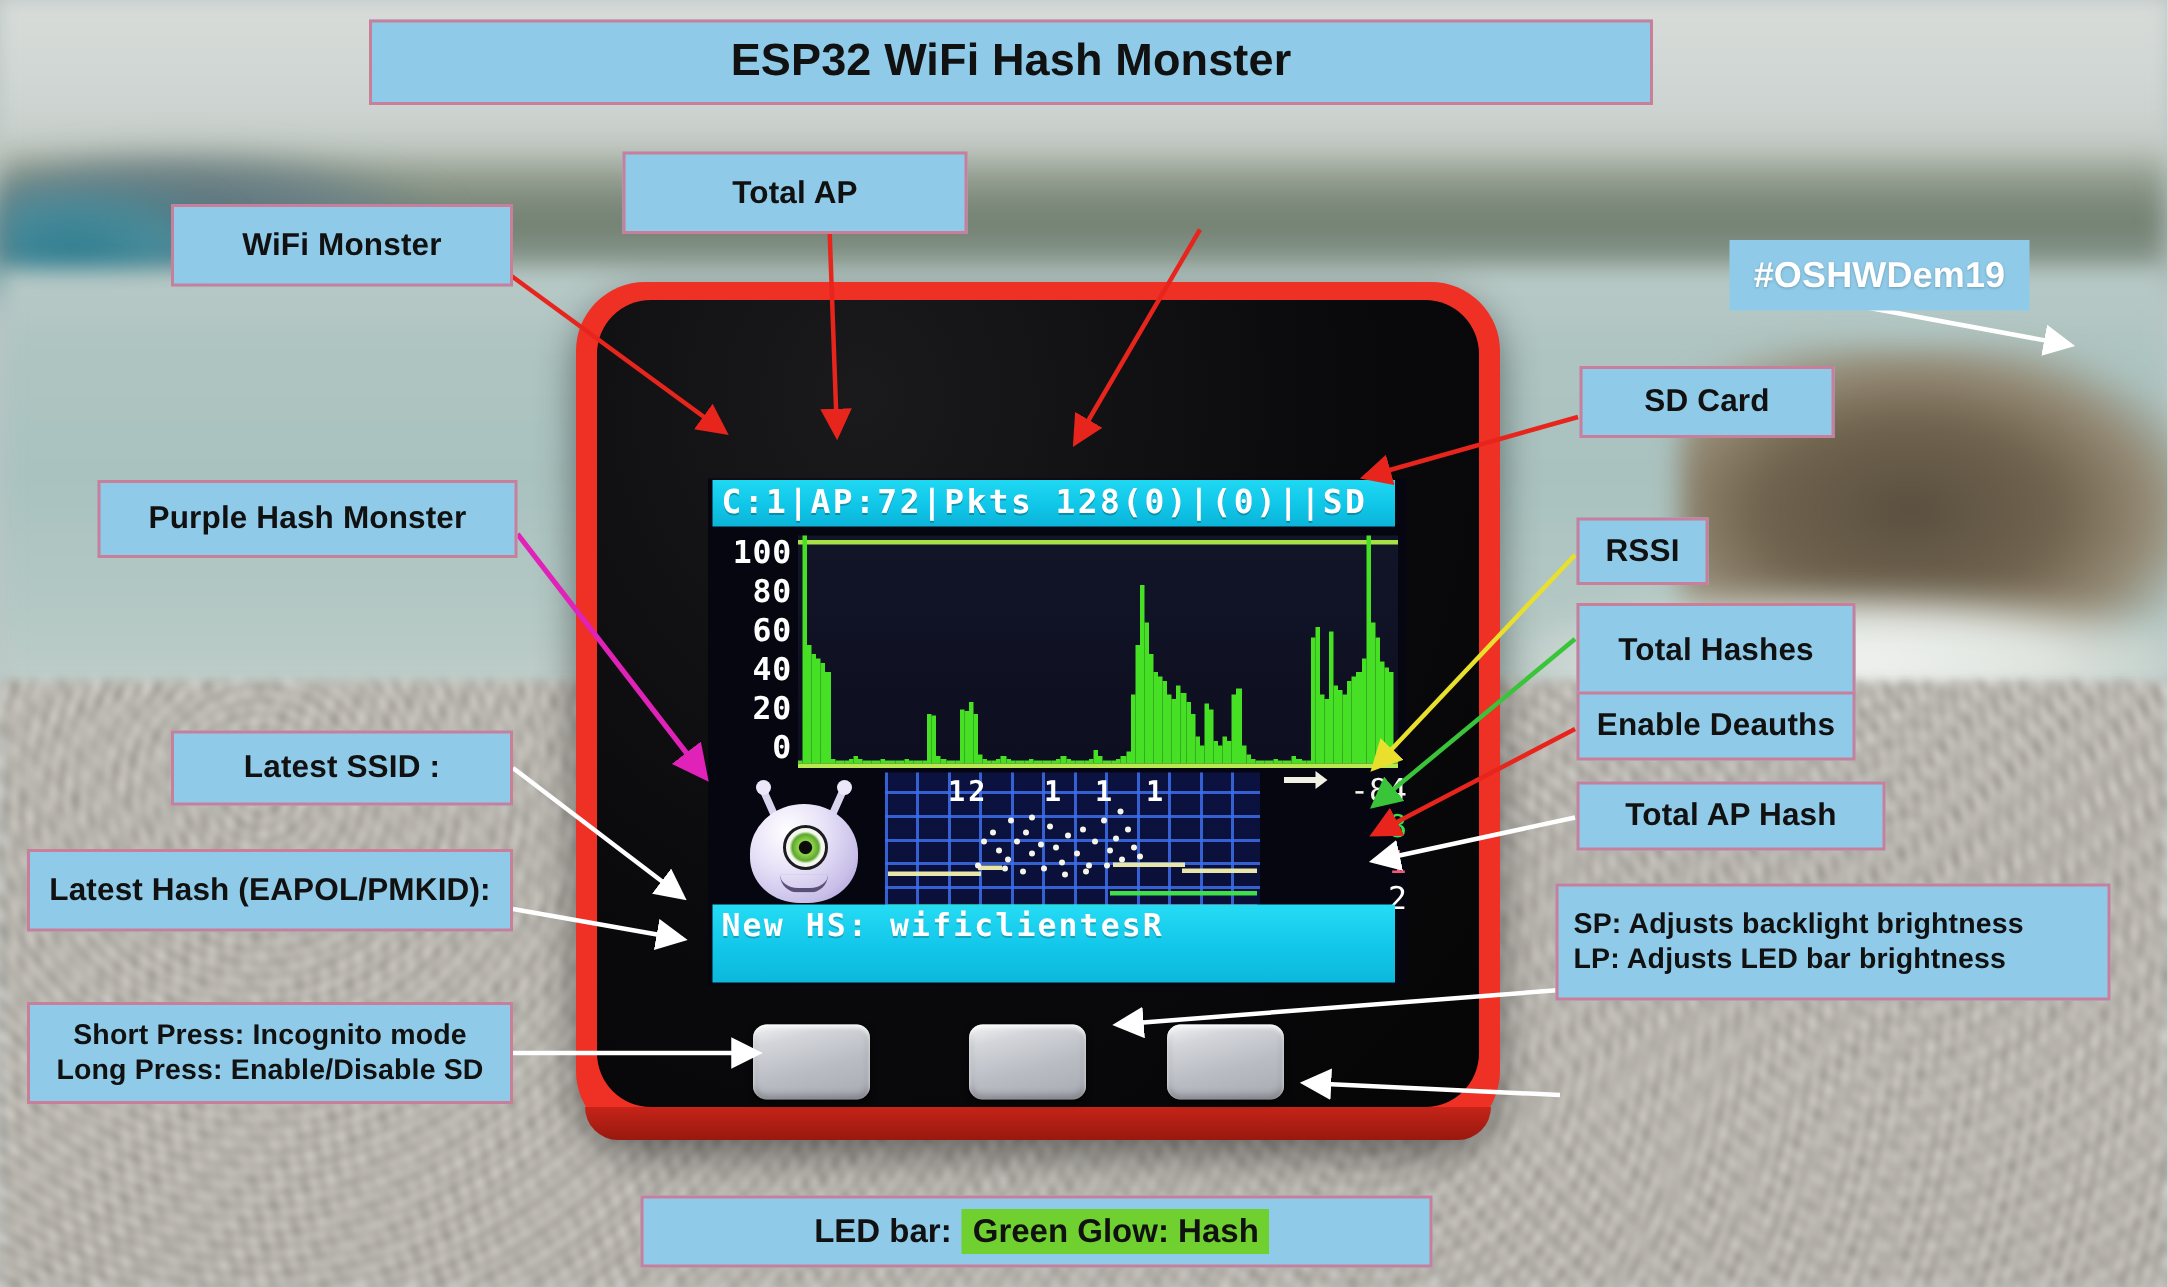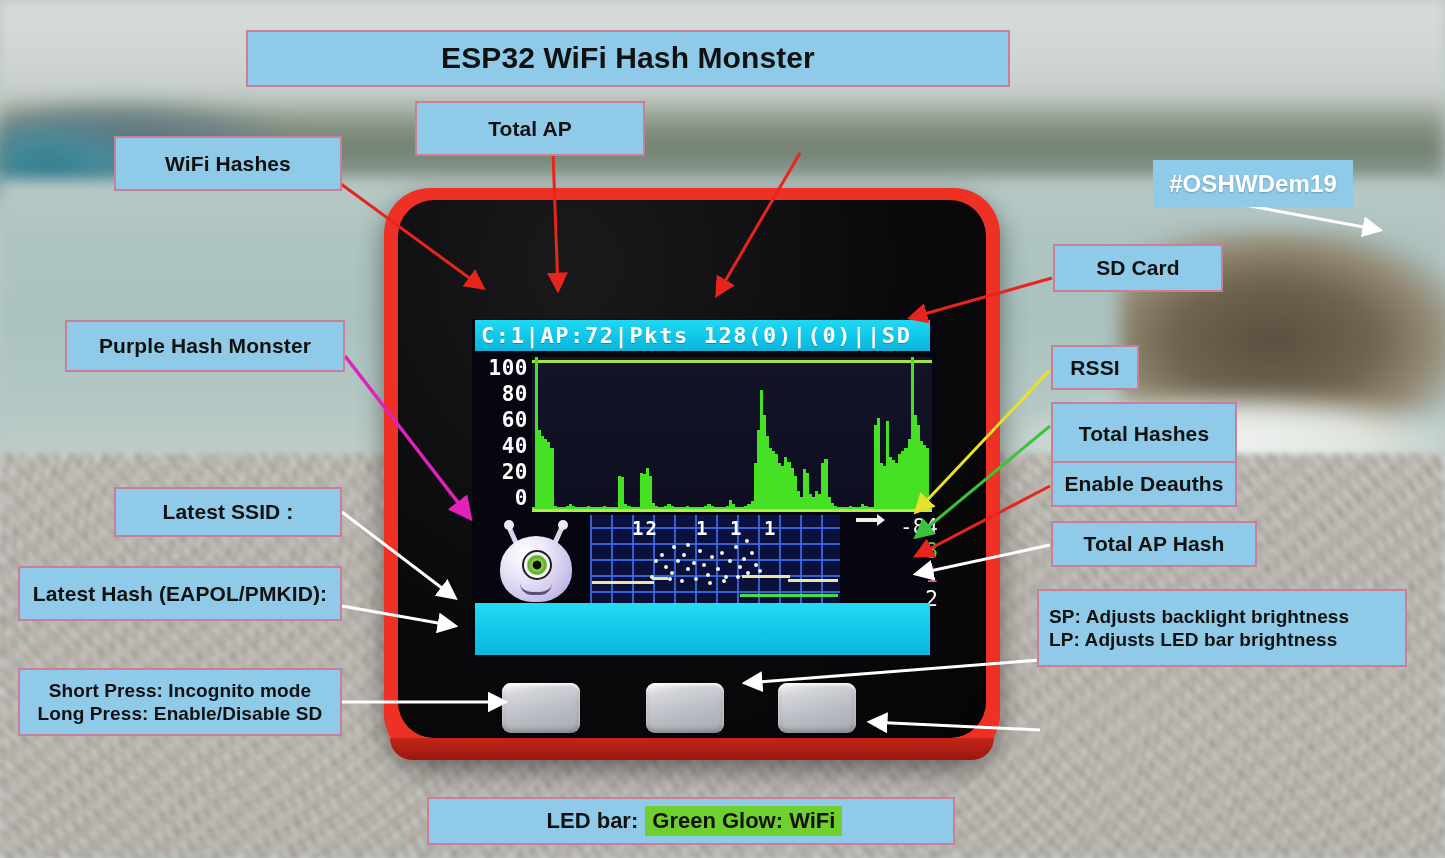--- a/index.html
+++ b/index.html
@@ -516,20 +516,21 @@
           <div style="position:relative;">
             <span id="rssi-arrow"></span>
             <span class="v-rssi">-84</span>
           </div>
           <div class="v-hash">8</div>
           <div class="v-deauth">1</div>
           <div class="v-ap">2</div>
         </div>
 
         <div id="lcd-footer">
+          <div>New HS: wificlientesR</div>
         </div>
 
       </div>
 
       <div class="dev-btn" style="left:104px;  top:483px;"></div>
       <div class="dev-btn" style="left:248px;  top:483px;"></div>
       <div class="dev-btn" style="left:380px;  top:483px;"></div>
 
     </div>
   </div>
@@ -577,26 +578,26 @@
 
     <line x1="342" y1="606" x2="455" y2="626" stroke="#ffffff" stroke-width="3" marker-end="url(#ar-white)"></line>
 
     <line x1="342" y1="702" x2="505" y2="702" stroke="#ffffff" stroke-width="3" marker-end="url(#ar-white)"></line>
 
     <line x1="1040" y1="660" x2="745" y2="683" stroke="#ffffff" stroke-width="3" marker-end="url(#ar-white)"></line>
 
     <line x1="1040" y1="730" x2="870" y2="722" stroke="#ffffff" stroke-width="3" marker-end="url(#ar-white)"></line>
   </svg>
 
-  <div class="box title" style="left:246px; top:30px; width:764px; height:57px;">ESP32 WiFi Hash Monster</div>
+  <div class="box title" style="left:246px; top:13px; width:856px; height:57px;">ESP32 WiFi Hash Monster</div>
 
   <div class="box" style="left:415px; top:101px; width:230px; height:55px;">Total AP</div>
 
 
-  <div class="box" style="left:114px; top:136px; width:228px; height:55px;">WiFi Hashes</div>
+  <div class="box" style="left:114px; top:136px; width:228px; height:55px;">WiFi Monster</div>
 
   <div class="box hash" style="left:1153px; top:160px; width:200px; height:47px;">#OSHWDem19</div>
 
   <div class="box" style="left:1053px; top:244px; width:170px; height:48px;">SD Card</div>
 
   <div class="box" style="left:65px; top:320px; width:280px; height:52px;">Purple Hash Monster</div>
 
   <div class="box" style="left:1051px; top:345px; width:88px; height:45px;">RSSI</div>
 
   <div class="box" style="left:1051px; top:402px; width:186px; height:64px;">Total Hashes</div>
@@ -611,16 +612,16 @@
 
   <div class="box" style="left:18px; top:668px; width:324px; height:68px; font-size:19px;">Short Press: Incognito mode
 Long Press: Enable/Disable SD</div>
 
   <div class="box left" style="left:1037px; top:589px; width:370px; height:78px; font-size:19px;">SP: Adjusts backlight brightness
 LP: Adjusts LED bar brightness</div>
 
 
   <div id="led-legend">
     <span class="seg">LED bar:</span>
-    <span class="seg green">Green Glow:  WiFi</span>
+    <span class="seg green">Green Glow:  Hash</span>
   </div>
 
 </div>
 
 </body></html>

